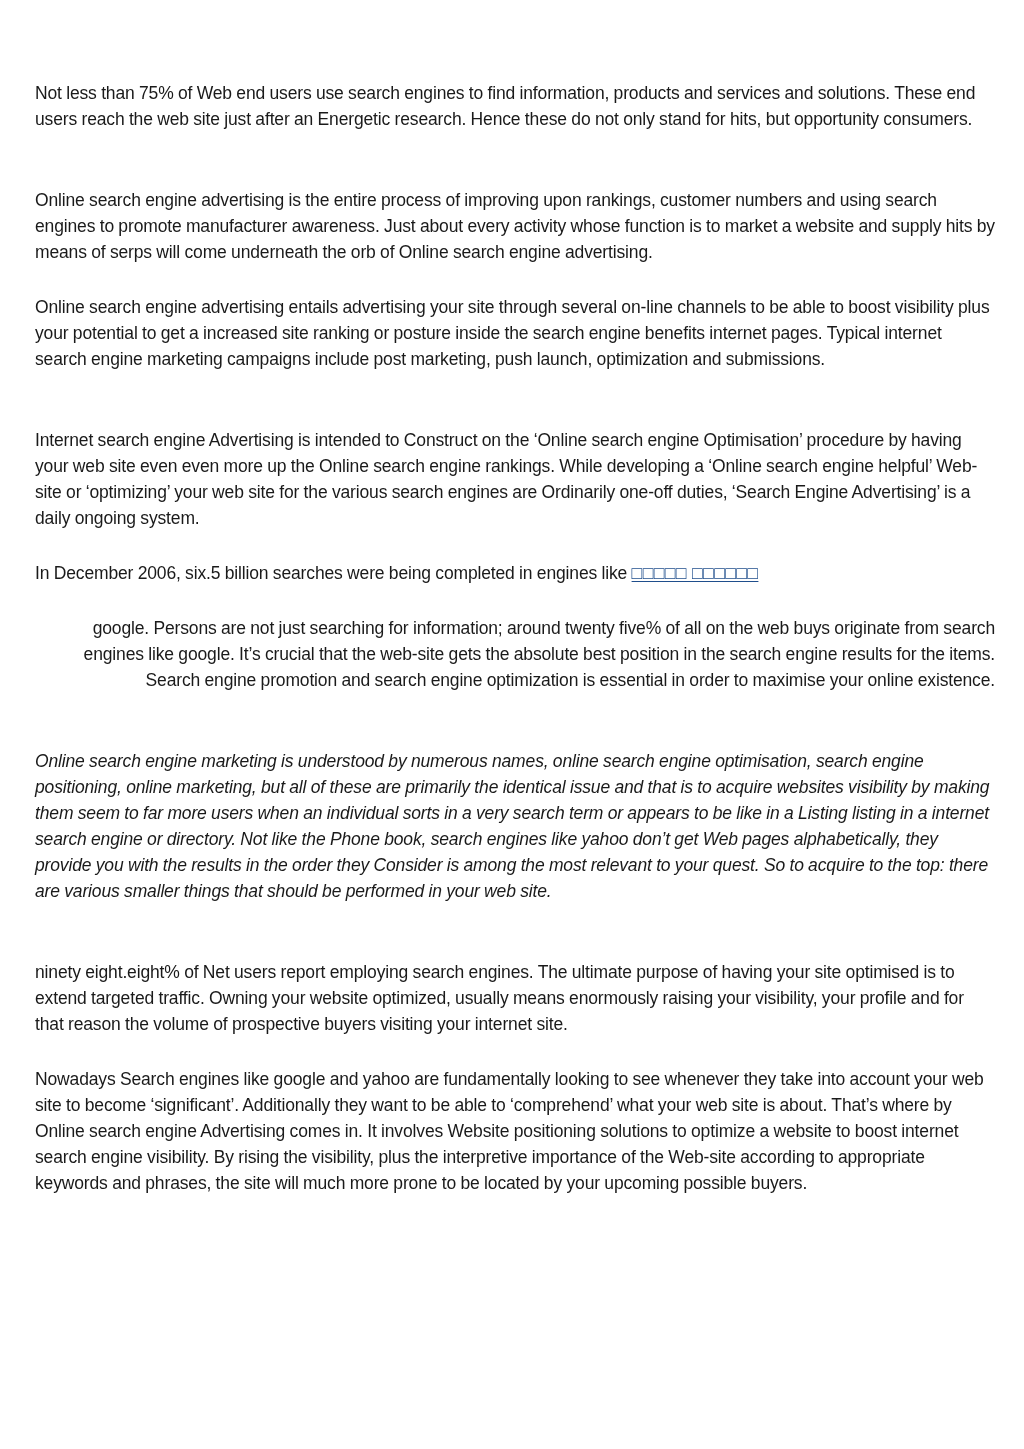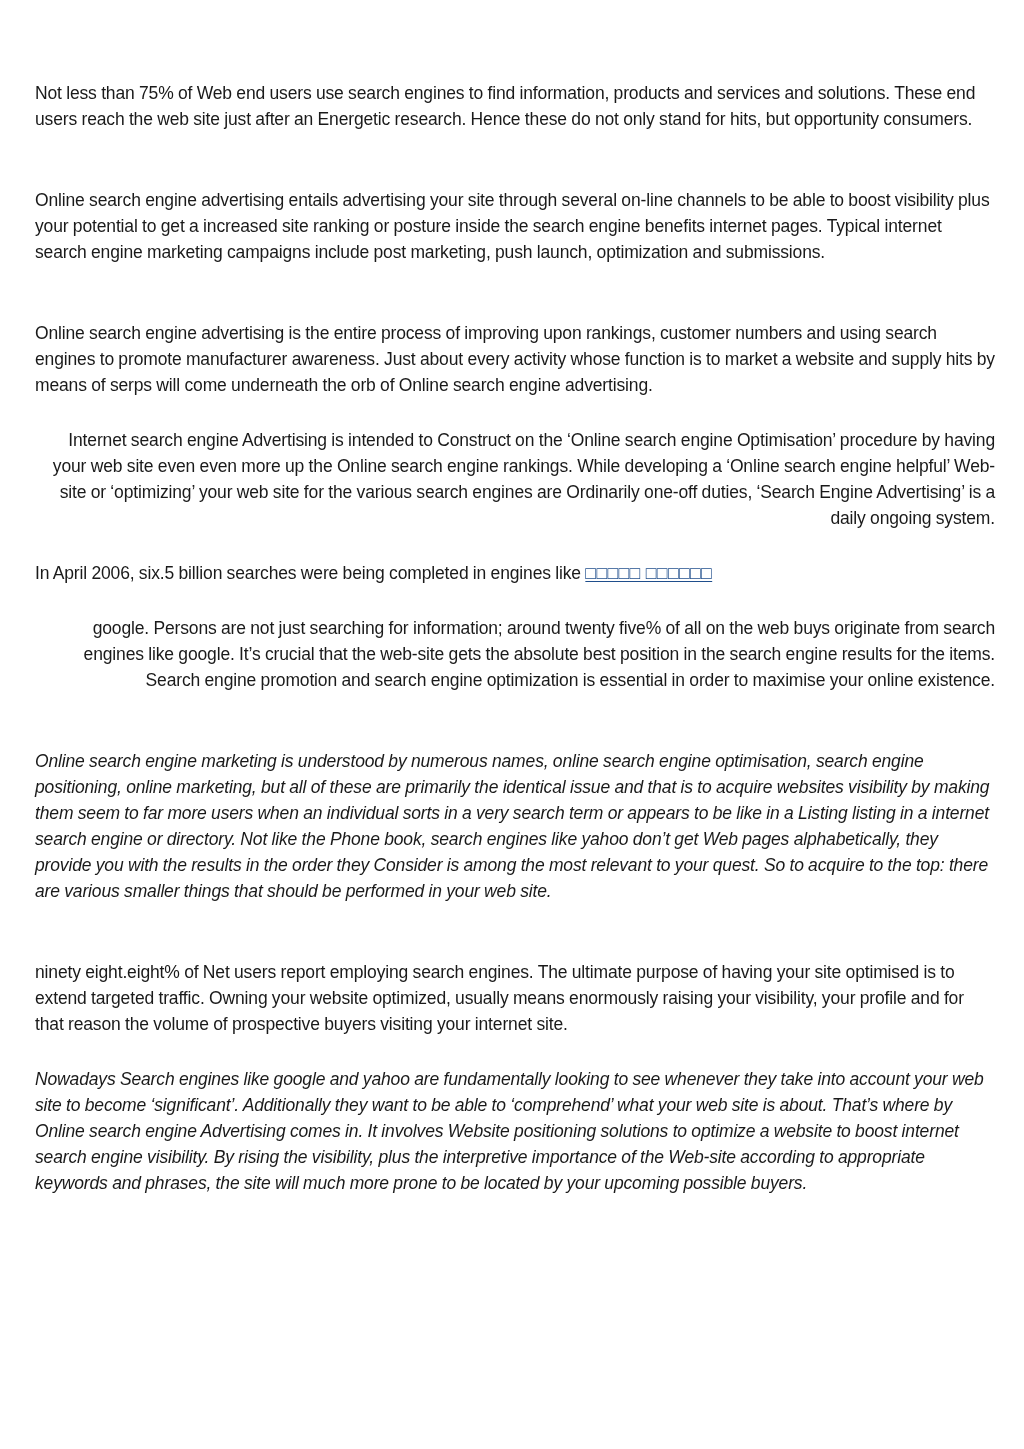--- a/index.html
+++ b/index.html
@@ -31,33 +31,33 @@
     .link {
       color: #1f4e8c;
       text-decoration: underline;
       text-underline-offset: 2px;
       letter-spacing: 0.5px;
       cursor: pointer;
     }
     .p1 { height: 78px; }
     .p2 { height: 104px; }
     .p3 { height: 78px; }
-    .p4 { height: 104px; text-align: right; }
+    .p4 { height: 104px; }
     .p5 { height: 26px; }
     .p6 { height: 104px; text-align: right; }
     .p7 { height: 182px; font-style: italic; }
     .p8 { height: 78px; }
-    .p9 { height: 156px; font-style: italic; }
+    .p9 { height: 156px; }
   </style>
 </head>
 <body>
 
 <div class="page">
   <p class="para p1">Not less than 75% of Web end users use search engines to find information, products and services and solutions. These end users reach the web site just after an Energetic research. Hence these do not only stand for hits, but opportunity consumers.</p>
+  <p class="para p3">Online search engine advertising is the entire process of improving upon rankings, customer numbers and using search engines to promote manufacturer awareness. Just about every activity whose function is to market a website and supply hits by means of serps will come underneath the orb of Online search engine advertising.</p>
   <p class="para p2">Online search engine advertising entails advertising your site through several on-line channels to be able to boost visibility plus your potential to get a increased site ranking or posture inside the search engine benefits internet pages. Typical internet search engine marketing campaigns include post marketing, push launch, optimization and submissions.</p>
-  <p class="para p3">Online search engine advertising is the entire process of improving upon rankings, customer numbers and using search engines to promote manufacturer awareness. Just about every activity whose function is to market a website and supply hits by means of serps will come underneath the orb of Online search engine advertising.</p>
   <p class="para p4">Internet search engine Advertising is intended to Construct on the ‘Online search engine Optimisation’ procedure by having your web site even even more up the Online search engine rankings. While developing a ‘Online search engine helpful’ Web-site or ‘optimizing’ your web site for the various search engines are Ordinarily one-off duties, ‘Search Engine Advertising’ is a daily ongoing system.</p>
-  <p class="para p5"><span>In April 2006, six.5 billion searches were being completed in engines like </span><a class="link">□□□□□ □□□□□□</a></p>
+  <p class="para p5"><span>In December 2006, six.5 billion searches were being completed in engines like </span><a class="link">□□□□□ □□□□□□</a></p>
   <p class="para p6">google. Persons are not just searching for information; around twenty five% of all on the web buys originate from search engines like google. It’s crucial that the web-site gets the absolute best position in the search engine results for the items. Search engine promotion and search engine optimization is essential in order to maximise your online existence.</p>
   <p class="para p7">Online search engine marketing is understood by numerous names, online search engine optimisation, search engine positioning, online marketing, but all of these are primarily the identical issue and that is to acquire websites visibility by making them seem to far more users when an individual sorts in a very search term or appears to be like in a Listing listing in a internet search engine or directory. Not like the Phone book, search engines like yahoo don’t get Web pages alphabetically, they provide you with the results in the order they Consider is among the most relevant to your quest. So to acquire to the top: there are various smaller things that should be performed in your web site.</p>
   <p class="para p8">ninety eight.eight% of Net users report employing search engines. The ultimate purpose of having your site optimised is to extend targeted traffic. Owning your website optimized, usually means enormously raising your visibility, your profile and for that reason the volume of prospective buyers visiting your internet site.</p>
   <p class="para p9">Nowadays Search engines like google and yahoo are fundamentally looking to see whenever they take into account your web site to become ‘significant’. Additionally they want to be able to ‘comprehend’ what your web site is about. That’s where by Online search engine Advertising comes in. It involves Website positioning solutions to optimize a website to boost internet search engine visibility. By rising the visibility, plus the interpretive importance of the Web-site according to appropriate keywords and phrases, the site will much more prone to be located by your upcoming possible buyers.</p>
 </div>
 
 </body></html>

